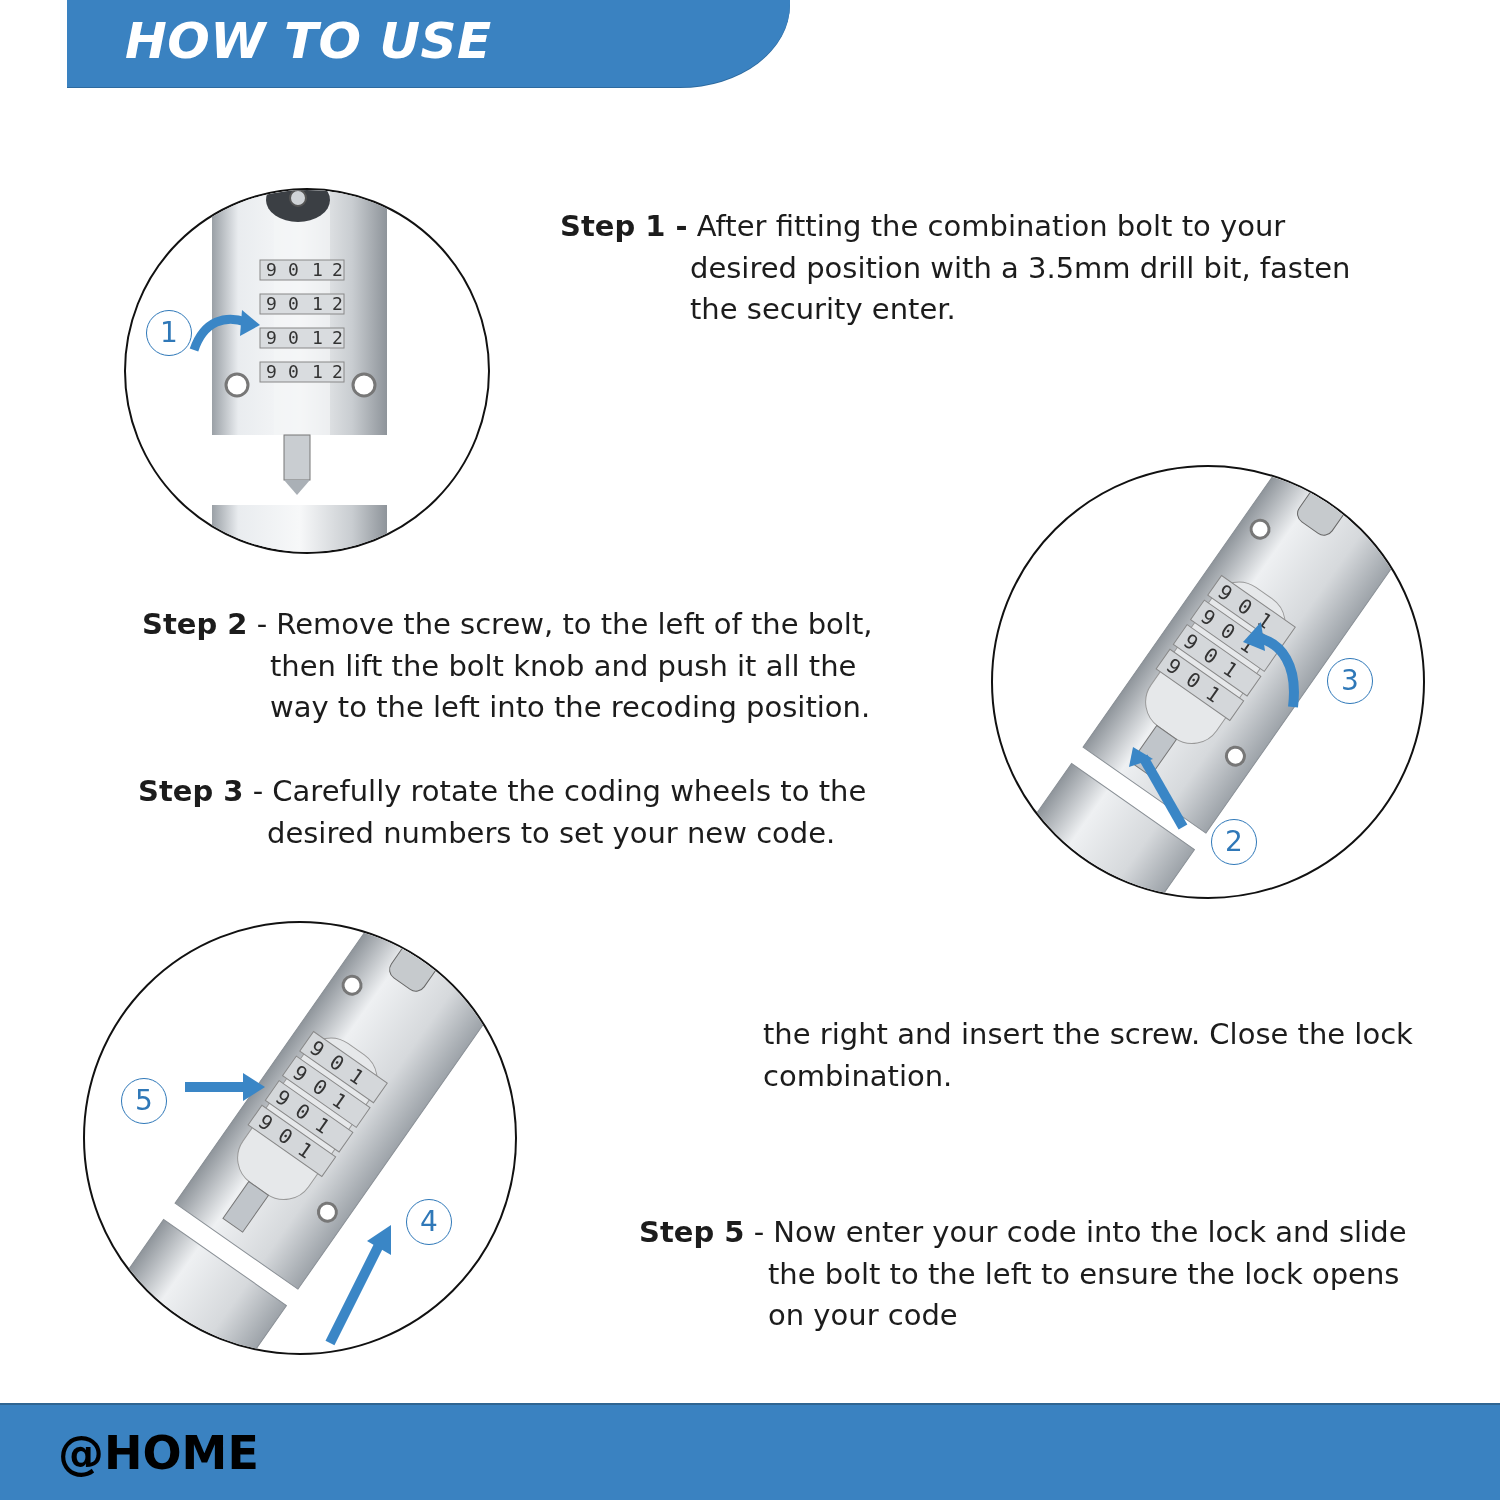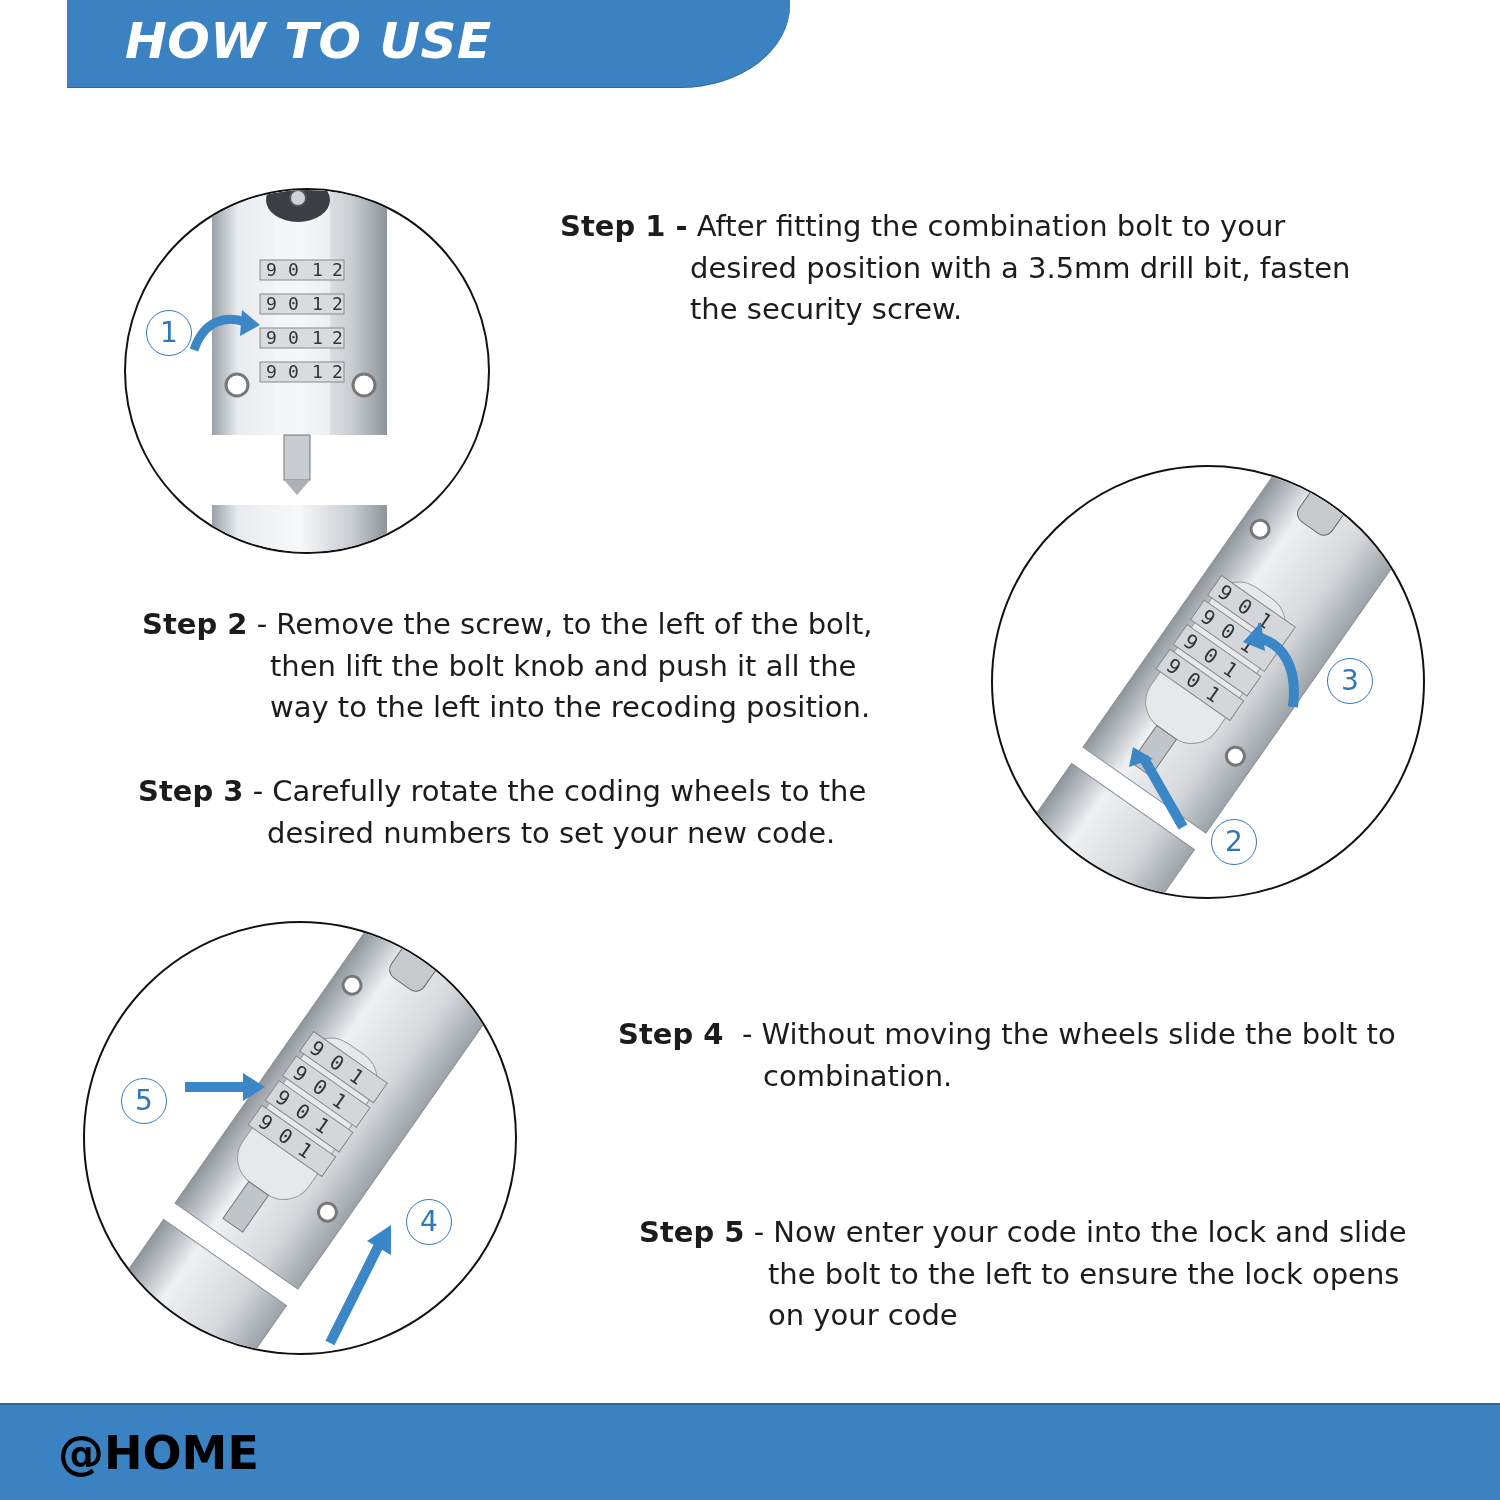--- a/index.html
+++ b/index.html
@@ -104,21 +104,21 @@
     <rect x="86" y="315" width="175" height="60" fill="url(#metal1)"></rect>
     <path d="M68 160 C 78 130, 100 125, 120 132" fill="none" stroke="#3a86c6" stroke-width="9"></path>
     <polygon points="116,120 134,135 114,146" fill="#3a86c6"></polygon>
   </svg>
   <div class="badge" style="left:20px; top:120px;">1</div>
 </div>
 
 <p class="step" style="left:560px; top:206px;">
   <span class="line"><span class="label">Step 1 -</span> <span>After fitting the combination bolt to your</span></span>
   <span class="line" style="padding-left:130px;">desired position with a 3.5mm drill bit, fasten</span>
-  <span class="line" style="padding-left:130px;">the security screw.</span>
+  <span class="line" style="padding-left:130px;">the security enter.</span>
 </p>
 
 <p class="step" style="left:142px; top:604px;">
   <span class="line"><span class="label">Step 2</span> <span>- Remove the screw, to the left of the bolt,</span></span>
   <span class="line" style="padding-left:128px;">then lift the bolt knob and push it all the</span>
   <span class="line" style="padding-left:128px;">way to the left into the recoding position.</span>
 </p>
 
 <p class="step" style="left:138px; top:771px;">
   <span class="line"><span class="label">Step 3</span> <span>- Carefully rotate the coding wheels to the</span></span>
@@ -195,21 +195,21 @@
     <path d="M100 164 L 160 164" fill="none" stroke="#3a86c6" stroke-width="10"></path>
     <polygon points="158,150 180,164 158,178" fill="#3a86c6"></polygon>
     <path d="M245 420 L 295 320" fill="none" stroke="#3a86c6" stroke-width="10"></path>
     <polygon points="282,318 306,302 306,332" fill="#3a86c6"></polygon>
   </svg>
   <div class="badge" style="left:36px; top:155px;">5</div>
   <div class="badge" style="left:321px; top:276px;">4</div>
 </div>
 
 <p class="step" style="left:618px; top:1014px;">
-  <span class="line"><span class="label">Step 4</span>&nbsp; <span>- Without moving the wheels slide the bolt to</span></span>
+  <span class="line" style="padding-left:145px;">the right and insert the screw. Close the lock</span>
   <span class="line" style="padding-left:145px;">combination.</span>
 </p>
 
 <p class="step" style="left:639px; top:1212px;">
   <span class="line"><span class="label">Step 5</span> <span>- Now enter your code into the lock and slide</span></span>
   <span class="line" style="padding-left:129px;">the bolt to the left to ensure the lock opens</span>
   <span class="line" style="padding-left:129px;">on your code</span>
 </p>
 
 <div class="footer">

